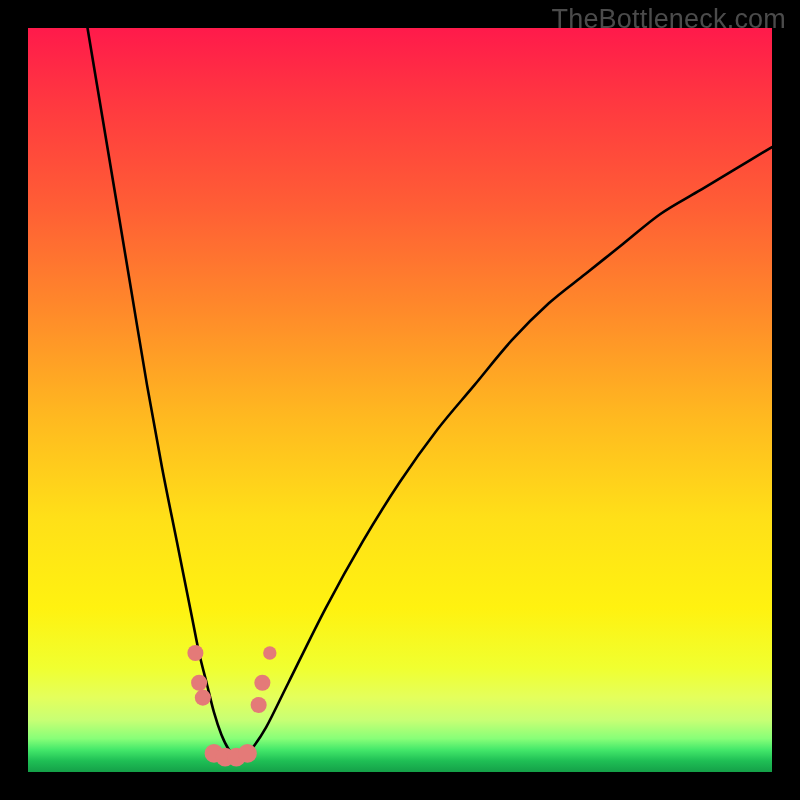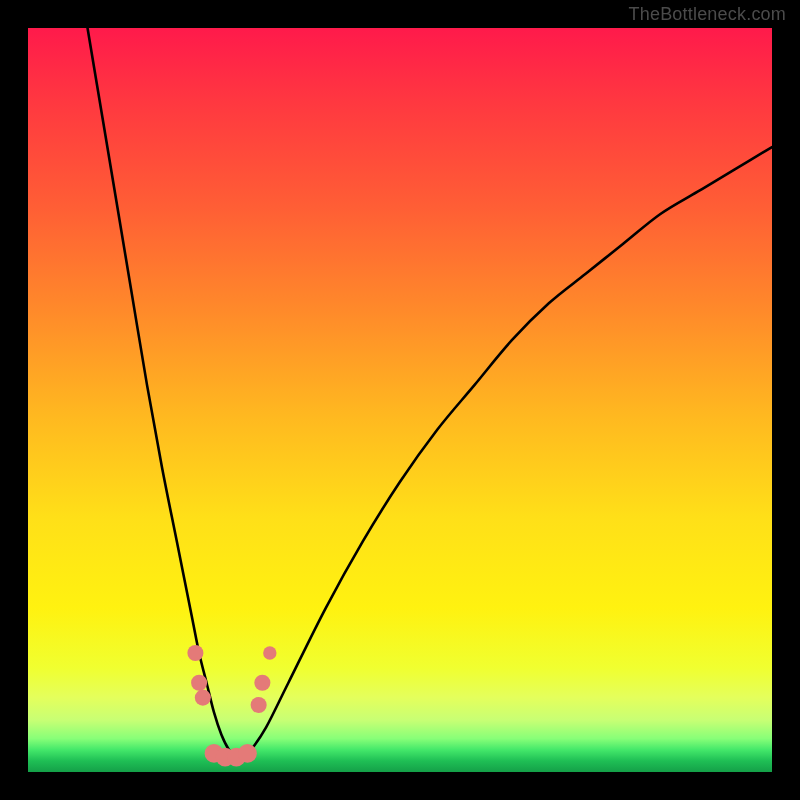--- a/index.html
+++ b/index.html
@@ -42,21 +42,21 @@
         #44e86a 97%,
         #1fbf55 98.5%,
         #14a048 100%
       );
   }
   .watermark {
     position: absolute;
     top: 4px;
     right: 14px;
     color: #4b4b4b;
-    font-size: 18px;
+    font-size: 27px;
     font-weight: 400;
     letter-spacing: 0.2px;
     user-select: none;
   }
   svg.curve {
     position: absolute;
     top: 0;
     left: 0;
     width: 744px;
     height: 744px;

